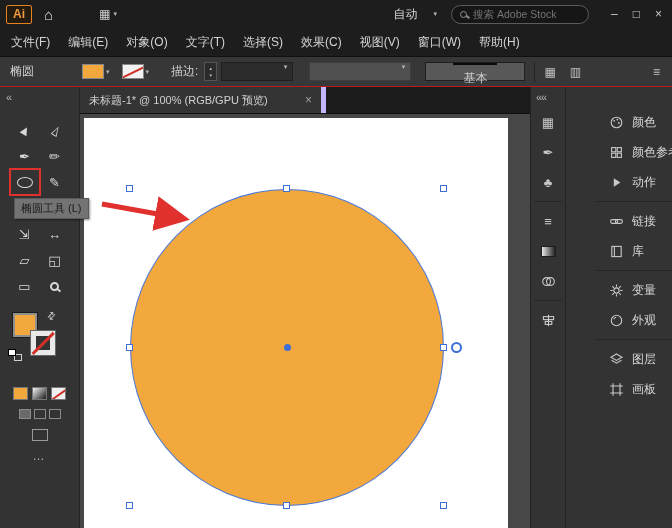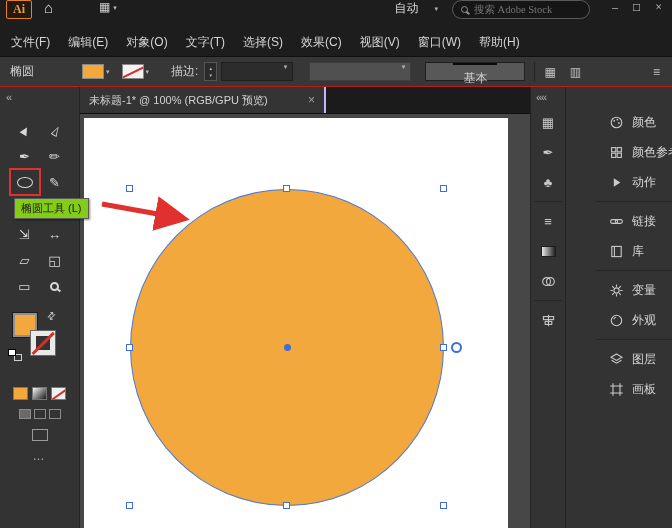--- a/index.html
+++ b/index.html
@@ -2,21 +2,21 @@
 <html><head>
 <meta charset="utf-8">
 <style>
   *{margin:0;padding:0;box-sizing:border-box;}
   html,body{width:672px;height:528px;overflow:hidden;background:#333;}
   #stage{position:relative;width:672px;height:528px;background:#333;overflow:hidden;
          font-family:"Liberation Sans","DejaVu Sans",sans-serif;}
 
   
   .appbar{position:absolute;left:0;top:0;width:672px;height:28px;background:#1d1d1d;
-          display:flex;align-items:flex-start;color:#d8d8d8;font-family:Liberation Serif, serif;}
+          display:flex;align-items:center;color:#d8d8d8;}
   .ai-logo{margin-left:6px;width:26px;height:19px;border:1px solid #e8821e;border-radius:2px;
            color:#f09a3c;font-weight:bold;font-size:12px;display:flex;align-items:center;
            justify-content:center;background:#241b10;}
   .home{margin-left:12px;font-size:15px;color:#e2e2e2;}
   .ws{margin-left:46px;font-size:12px;color:#cfcfcf;display:flex;align-items:center;gap:3px;}
   .caret{font-size:7px;color:#b5b5b5;}
   .auto{margin-left:auto;display:flex;gap:16px;align-items:center;font-size:12px;color:#d6d6d6;}
   .search{margin-left:14px;width:138px;height:19px;border:1px solid #5b5b5b;border-radius:10px;
           display:flex;align-items:center;padding:0 8px;gap:6px;background:#161616;}
   .search input{flex:1;min-width:0;background:none;border:none;outline:none;color:#a8a8a8;
@@ -86,35 +86,35 @@
                       background:#d03028;transform:rotate(-35deg);}
   .drawmodes{display:flex;gap:3px;justify-content:center;margin-top:9px;}
   .dm{width:12px;height:10px;border:1px solid #8a8a8a;}
   .dm.active{background:#6a6a6a;}
   .screenmode{margin:10px auto 0;width:16px;height:12px;border:1px solid #9a9a9a;}
   .tb-ellipsis{text-align:center;color:#b0b0b0;margin-top:8px;font-size:12px;letter-spacing:2px;}
 
   
   .tabbar{position:absolute;left:80px;top:87px;width:450px;height:27px;background:#1b1b1b;
           border-bottom:1px solid #101010;display:flex;}
-  .tab{width:246px;background:#343434;border-right:2px solid #c4b5fd;display:flex;
+  .tab{width:246px;background:#343434;border-right:5px solid #c4b5fd;display:flex;
        align-items:center;padding:0 9px;font-size:11px;color:#d2d2d2;}
   .tab .close{margin-left:auto;color:#9f9f9f;font-size:12px;}
   .canvas{position:absolute;left:80px;top:114px;width:450px;height:414px;background:#474747;overflow:hidden;}
   .artboard{position:absolute;left:4px;top:4px;width:424px;height:410px;background:#ffffff;}
   .shape-circle{position:absolute;left:50px;top:75px;width:314px;height:317px;border-radius:50%;
                 background:#F2A83C;border:1px solid #4a78d8;}
   .handle{position:absolute;width:7px;height:7px;background:#fff;border:1px solid #3d6fd6;}
   .center-pt{position:absolute;left:204px;top:230px;width:7px;height:7px;background:#3d6fd6;border-radius:50%;}
   .widget{position:absolute;left:371px;top:228px;width:11px;height:11px;border:2px solid #3d6fd6;
           border-radius:50%;background:#fff;}
 
   
   .hl-box{position:absolute;left:9px;top:168px;width:32px;height:28px;border:2px solid #e0312e;z-index:60;}
-  .tooltip{position:absolute;left:14px;top:198px;background:#84cc16;border:1px solid #5a5a5a;
+  .tooltip{position:absolute;left:14px;top:198px;background:#737373;border:1px solid #5a5a5a;
            color:#1a1a1a;font-size:11px;padding:2px 6px;white-space:nowrap;z-index:70;
            box-shadow:1px 1px 2px rgba(0,0,0,.45);}
   .arrow-svg{position:absolute;left:98px;top:195px;z-index:70;}
 
   
   .rstrip{position:absolute;left:530px;top:87px;width:36px;height:441px;background:#333;
           border-left:1px solid #232323;border-right:1px solid #232323;}
   .rstrip .panelhead{padding-left:5px;letter-spacing:-1px;}
   .sicon{height:30px;display:flex;align-items:center;justify-content:center;color:#c9c9c9;font-size:13px;}
   .sdiv{height:1px;background:#262626;margin:4px 3px;}

